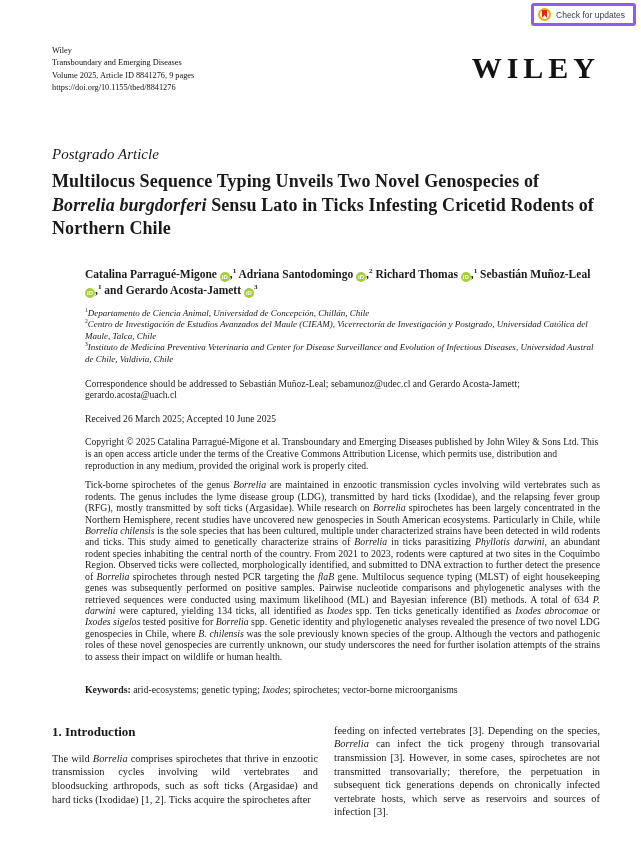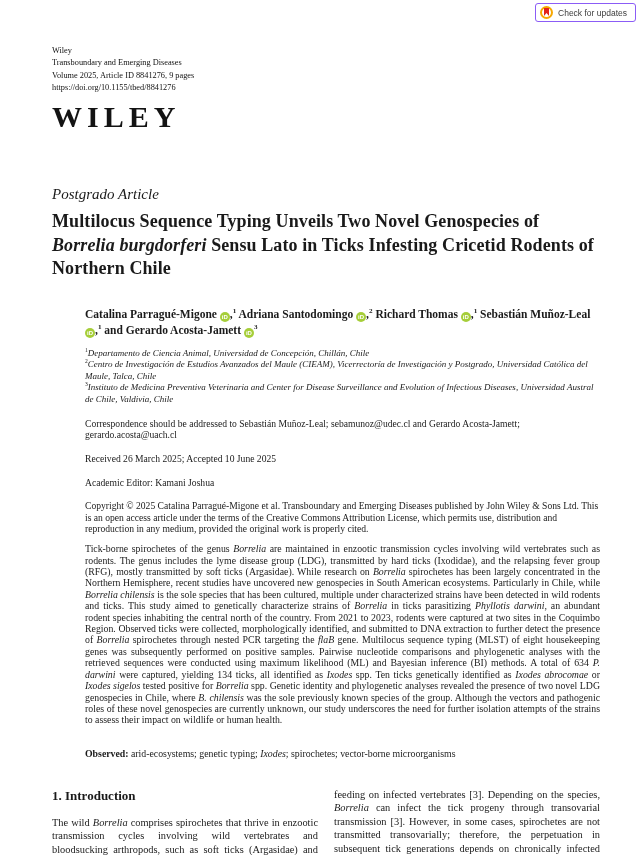--- a/index.html
+++ b/index.html
@@ -15,41 +15,40 @@
     padding:0 41px 0 52px;
   }
   .it{font-style:italic;}
   .bd{font-weight:bold;}
   sup{font-size:0.62em;line-height:0;}
 
   
   .crossmark{
     position:absolute;top:3px;right:5px;
     display:flex;align-items:center;gap:5px;
-    border:1px solid #8b5cf6;border-radius:3px;
+    border:3px solid #8b5cf6;border-radius:3px;
     background:#fff;padding:2px 8px 2px 4px;
     font-family:"Liberation Sans", sans-serif;
     font-size:8.5px;color:#3d3d3d;cursor:pointer;
   }
   .crossmark-icon{
     position:relative;display:inline-block;
     width:13px;height:13px;border-radius:50%;
     border:2px solid #f7a801;background:#fff;box-sizing:border-box;
   }
   .crossmark-icon .bookmark{
     position:absolute;left:2px;top:0px;
     width:5px;height:8px;background:#e2231a;
     clip-path:polygon(0 0,100% 0,100% 100%,50% 62%,0 100%);
   }
 
   
   .masthead{
     display:flex;justify-content:space-between;align-items:flex-start;
     margin-top:45px;
-    flex-direction:column;
   }
   .journal-info{font-size:8.3px;line-height:12.3px;color:#111;}
   .journal-info .doi{cursor:pointer;}
   .wiley-logo{
     font-family:"Liberation Serif", serif;
     font-size:30px;font-weight:bold;letter-spacing:5px;
     color:#131313;margin-top:6px;
   }
 
   
@@ -122,26 +121,25 @@
     <p class="authors"><span class="bd">Catalina Parragué-Migone </span><span class="icon-orcid">iD</span><span class="bd">,</span><sup class="bd">1</sup><span class="bd"> Adriana Santodomingo </span><span class="icon-orcid">iD</span><span class="bd">,</span><sup class="bd">2</sup><span class="bd"> Richard Thomas </span><span class="icon-orcid">iD</span><span class="bd">,</span><sup class="bd">1</sup><span class="bd"> Sebastián Muñoz-Leal </span><span class="icon-orcid">iD</span><span class="bd">,</span><sup class="bd">1</sup><span class="bd"> and Gerardo Acosta-Jamett </span><span class="icon-orcid">iD</span><sup class="bd">3</sup></p>
 
     <div class="affiliations">
       <p><sup>1</sup><span class="it">Departamento de Ciencia Animal, Universidad de Concepción, Chillán, Chile</span></p>
       <p><sup>2</sup><span class="it">Centro de Investigación de Estudios Avanzados del Maule (CIEAM), Vicerrectoría de Investigación y Postgrado, Universidad Católica del Maule, Talca, Chile</span></p>
       <p><sup>3</sup><span class="it">Instituto de Medicina Preventiva Veterinaria and Center for Disease Surveillance and Evolution of Infectious Diseases, Universidad Austral de Chile, Valdivia, Chile</span></p>
     </div>
 
     <p class="meta">Correspondence should be addressed to Sebastián Muñoz-Leal; sebamunoz@udec.cl and Gerardo Acosta-Jamett; gerardo.acosta@uach.cl</p>
     <p class="meta">Received 26 March 2025; Accepted 10 June 2025</p>
-    <p class="meta">Academic Editor: Kamani Joshua</p>
     <p class="meta copyright">Copyright © 2025 Catalina Parragué-Migone et al. Transboundary and Emerging Diseases published by John Wiley &amp; Sons Ltd. This is an open access article under the terms of the Creative Commons Attribution License, which permits use, distribution and reproduction in any medium, provided the original work is properly cited.</p>
 
     <p class="abstract"><span>Tick-borne spirochetes of the genus </span><span class="it">Borrelia</span><span> are maintained in enzootic transmission cycles involving wild vertebrates such as rodents. The genus includes the lyme disease group (LDG), transmitted by hard ticks (Ixodidae), and the relapsing fever group (RFG), mostly transmitted by soft ticks (Argasidae). While research on </span><span class="it">Borrelia</span><span> spirochetes has been largely concentrated in the Northern Hemisphere, recent studies have uncovered new genospecies in South American ecosystems. Particularly in Chile, while </span><span class="it">Borrelia chilensis</span><span> is the sole species that has been cultured, multiple under characterized strains have been detected in wild rodents and ticks. This study aimed to genetically characterize strains of </span><span class="it">Borrelia</span><span> in ticks parasitizing </span><span class="it">Phyllotis darwini</span><span>, an abundant rodent species inhabiting the central north of the country. From 2021 to 2023, rodents were captured at two sites in the Coquimbo Region. Observed ticks were collected, morphologically identified, and submitted to DNA extraction to further detect the presence of </span><span class="it">Borrelia</span><span> spirochetes through nested PCR targeting the </span><span class="it">flaB</span><span> gene. Multilocus sequence typing (MLST) of eight housekeeping genes was subsequently performed on positive samples. Pairwise nucleotide comparisons and phylogenetic analyses with the retrieved sequences were conducted using maximum likelihood (ML) and Bayesian inference (BI) methods. A total of 634 </span><span class="it">P. darwini</span><span> were captured, yielding 134 ticks, all identified as </span><span class="it">Ixodes</span><span> spp. Ten ticks genetically identified as </span><span class="it">Ixodes abrocomae</span><span> or </span><span class="it">Ixodes sigelos</span><span> tested positive for </span><span class="it">Borrelia</span><span> spp. Genetic identity and phylogenetic analyses revealed the presence of two novel LDG genospecies in Chile, where </span><span class="it">B. chilensis</span><span> was the sole previously known species of the group. Although the vectors and pathogenic roles of these novel genospecies are currently unknown, our study underscores the need for further isolation attempts of the strains to assess their impact on wildlife or human health.</span></p>
 
-    <p class="keywords"><span class="bd">Observed: </span><span>arid-ecosystems; genetic typing; </span><span class="it">Ixodes</span><span>; spirochetes; vector-borne microorganisms</span></p>
+    <p class="keywords"><span class="bd">Keywords: </span><span>arid-ecosystems; genetic typing; </span><span class="it">Ixodes</span><span>; spirochetes; vector-borne microorganisms</span></p>
   </div>
 
   <div class="columns">
     <div class="col">
       <h2 class="section-heading">1. Introduction</h2>
       <p class="body-par"><span>The wild </span><span class="it">Borrelia</span><span> comprises spirochetes that thrive in enzootic transmission cycles involving wild vertebrates and bloodsucking arthropods, such as soft ticks (Argasidae) and hard ticks (Ixodidae) [1, 2]. Ticks acquire the spirochetes after</span></p>
     </div>
     <div class="col">
       <p class="body-par"><span>feeding on infected vertebrates [3]. Depending on the species, </span><span class="it">Borrelia</span><span> can infect the tick progeny through transovarial transmission [3]. However, in some cases, spirochetes are not transmitted transovarially; therefore, the perpetuation in subsequent tick generations depends on chronically infected vertebrate hosts, which serve as reservoirs and sources of infection [3].</span></p>
     </div>

